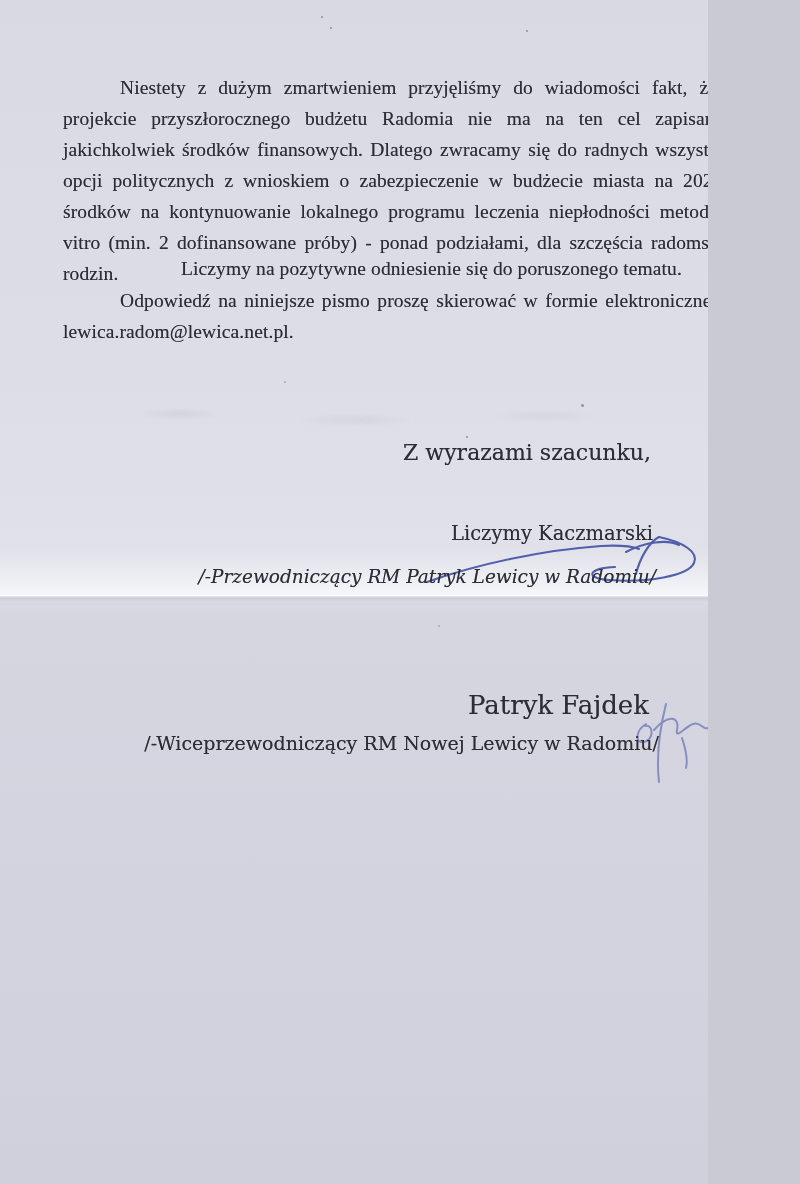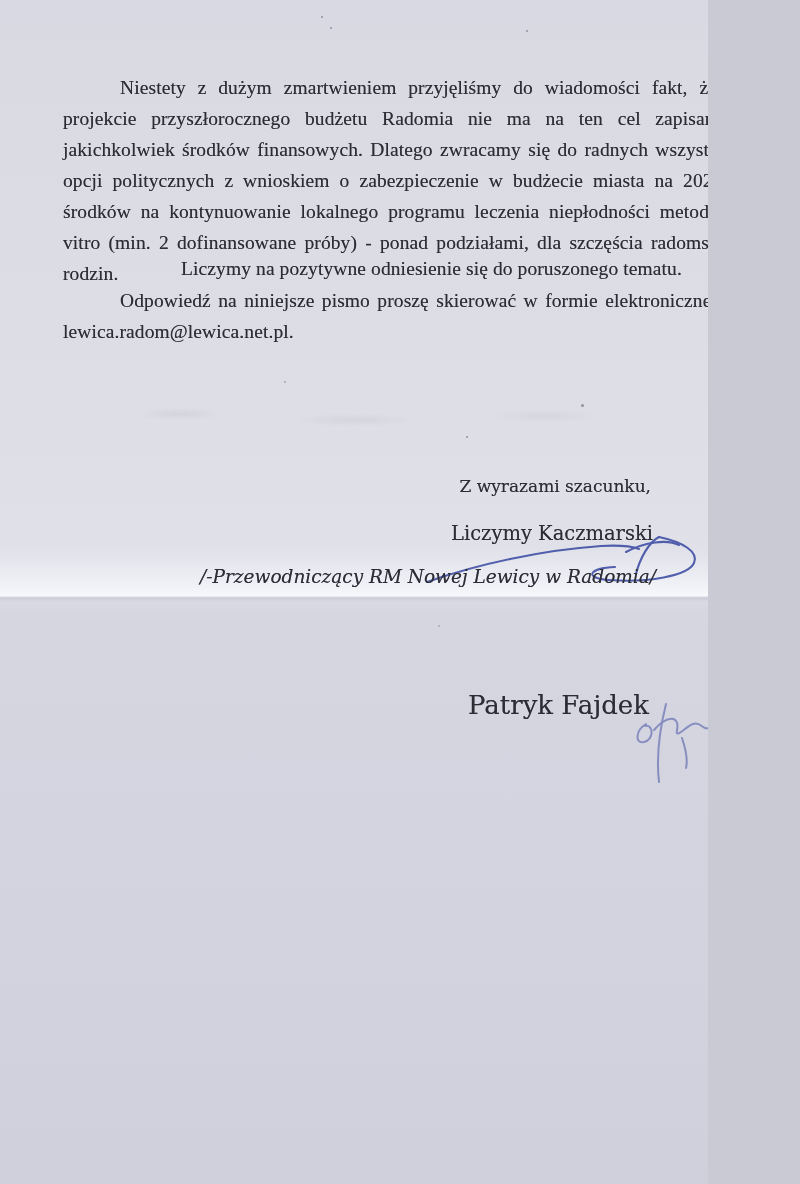--- a/index.html
+++ b/index.html
@@ -82,21 +82,21 @@
   .p2 { top: 253px; text-align: center; }
   .p3 { top: 285px; }
   .right-line {
     position: absolute;
     margin: 0;
     white-space: nowrap;
     text-align: right;
     font-family: "DejaVu Serif", serif;
     text-shadow: 0 0 0.5px rgba(44,44,53,0.5);
   }
-  .closing    { top: 440px; right: 57px; font-size: 17px; margin-top: 36px; }
+  .closing    { top: 440px; right: 57px; font-size: 22px; }
   .name-1     { top: 522px; right: 55px; font-size: 19.5px; }
   .title-1    { top: 566px; right: 52px; font-size: 18.5px; font-style: italic; }
   .name-2     { top: 690px; right: 59px; font-size: 26px; }
   .title-2    { top: 732px; right: 49px; font-size: 19px; }
   .sig {
     position: absolute;
     pointer-events: none;
   }
   .sig-1 { left: 423px; top: 534px; }
   .sig-2 { left: 626px; top: 698px; }
@@ -137,33 +137,34 @@
 
   <svg class="sig sig-1" width="285" height="56" viewBox="0 0 285 56">
     <g fill="none" stroke="#3d4ca4" stroke-width="2.1" stroke-linecap="round" opacity="0.88">
       <path d="M 4,48 C 55,30 120,16 178,12 C 196,11 208,12 216,15"></path>
       <path d="M 213,40 C 217,24 226,8 236,3"></path>
       <path d="M 203,18 C 222,8 244,5 256,11"></path>
       <path d="M 236,3 C 260,8 276,18 271,29 C 265,42 224,49 186,46 C 160,44 166,34 192,33"></path>
     </g>
   </svg>
 
-  <div class="right-line title-1">/-Przewodniczący RM Nowej Lewicy w Radomia/</div>
+  <div class="right-line title-1">/-Przewodniczący RM Patryk Lewicy w Radomiu/</div>
 
   <div class="right-line name-2">Patryk Fajdek</div>
 
   <svg class="sig sig-2" width="115" height="88" viewBox="0 0 115 88">
     <g fill="none" stroke="#5560ab" stroke-width="2" stroke-linecap="round" opacity="0.6">
       <path d="M 20,26 C 10,32 8,46 18,44 C 28,42 28,26 19,28"></path>
       <path d="M 40,6 C 33,34 30,58 33,84"></path>
       <path d="M 28,32 C 42,16 54,18 51,32 C 49,42 60,28 67,26 C 76,23 76,34 85,29 C 93,25 100,28 105,22"></path>
       <path d="M 56,40 C 60,52 62,62 60,70"></path>
     </g>
   </svg>
 
+  <div class="right-line title-2">/-Wiceprzewodniczący RM Nowej Lewicy w Radomiu/</div>
 
   <div class="speck sp1"></div>
   <div class="speck sp2"></div>
   <div class="speck sp3"></div>
   <div class="speck sp4"></div>
   <div class="speck sp5"></div>
   <div class="speck sp6"></div>
   <div class="speck sp7"></div>
 
 </div>

